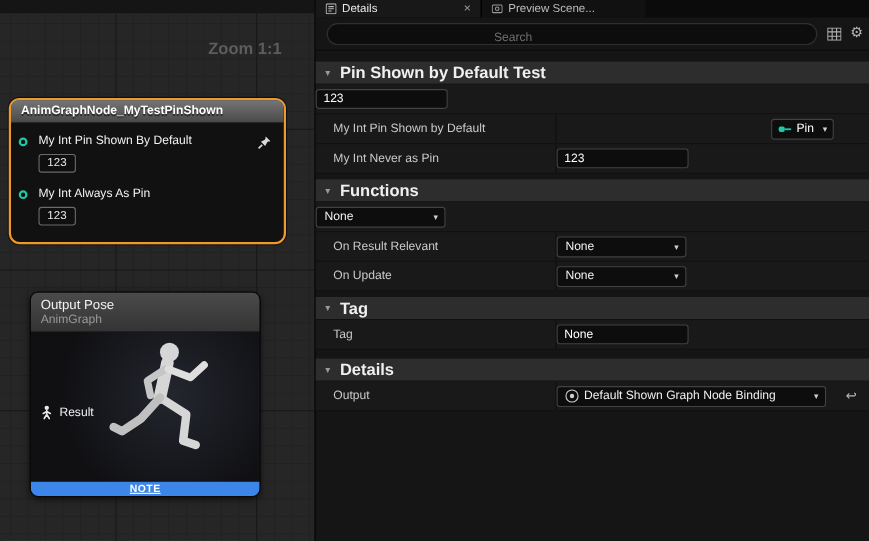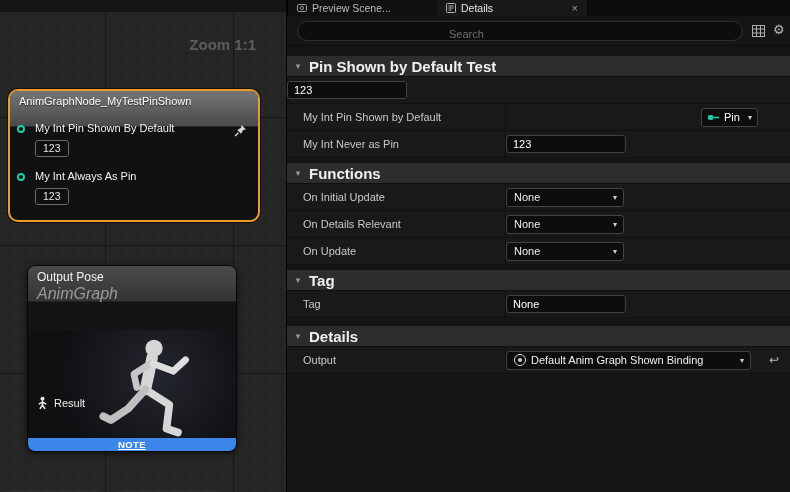--- a/index.html
+++ b/index.html
@@ -19,43 +19,43 @@
     background-size:128px 128px,128px 128px,16px 16px,16px 16px;
     background-position:-23px -23px,-23px -23px,-7px -7px,-7px -7px;
   }
   .zoom-label { position:absolute; right:30px; top:24px; color:#5d5d5d;
     font-size:15px; font-weight:bold; }
 
   
   .node1 { position:absolute; left:8px; top:77px; width:252px; height:133px;
     border:2px solid #ED9A2D; border-radius:10px; background:rgba(16,16,16,0.93);
     box-shadow:0 0 0 1px rgba(0,0,0,.55); }
-  .node1-header { height:36px; border-radius:7px 7px 0 0;
+  .node1-header { height:21px; border-radius:7px 7px 0 0;
     background:linear-gradient(180deg,#757575,#4a4a4a); color:#fff;
-    font-size:11px; font-weight:normal; line-height:21px; padding-left:9px;
+    font-size:11px; font-weight:bold; line-height:21px; padding-left:9px;
     text-shadow:0 1px 1px rgba(0,0,0,.6); border-bottom:1px solid #2a2a2a;
     white-space:nowrap; overflow:hidden; }
   .pin-circle { position:absolute; left:7px; width:8px; height:8px;
     border:2px solid #1EC9A5; border-radius:50%; }
   .gpin-label { position:absolute; left:25px; font-size:11px; color:#f2f2f2; white-space:nowrap; }
   .gpin-value { position:absolute; left:25px; height:17px; padding:0 7px;
     border:1px solid #6b6b6b; background:#0f0f0f; border-radius:3px;
     color:#e8e8e8; font-size:10.5px; line-height:15px; }
   .promote { position:absolute; right:11px; top:32px; width:13px; height:13px; }
 
   
   .node2 { position:absolute; left:27px; top:253px; width:210px; height:187px;
     background:#141414; border:1px solid #060606; border-radius:8px; overflow:hidden;
     box-shadow:0 2px 6px rgba(0,0,0,.5); }
   .node2-header { height:36px; padding:4px 9px 0;
     background:linear-gradient(180deg,#4b4b4b,#343434); border-bottom:1px solid #222; }
   .node2-title { font-size:12px; font-weight:normal; color:#f2f2f2; }
-  .node2-sub { font-size:16px; font-style:italic; color:#9a9a9a; margin-top:1px; }
+  .node2-sub { font-size:11px; color:#9a9a9a; margin-top:1px; }
   .node2-body { position:absolute; top:36px; bottom:13px; left:0; right:0;
-    background:radial-gradient(circle at 62% 42%, #23262e 0%, #101013 68%);margin-top:28px; }
+    background:radial-gradient(circle at 62% 42%, #23262e 0%, #101013 68%); }
   .mannequin { position:absolute; right:6px; top:2px; width:150px; height:134px; }
   .result-row { position:absolute; left:9px; top:66px; display:flex;
     align-items:center; gap:6px; color:#f0f0f0; font-size:11px; }
   .note-bar { position:absolute; bottom:0; left:0; right:0; height:13px;
     background:#3C85E9; text-align:center; font-size:9.5px; font-weight:bold;
     color:#fff; line-height:13px; letter-spacing:.4px;text-decoration:underline; }
 
   .pnode { position:absolute; top:479px; height:13px; background:#101010;
     border:1px solid #2e2e2e; border-bottom:none; border-radius:6px 6px 0 0; }
   .pnodeA { left:0; width:106px; }
@@ -163,34 +163,34 @@
       <div class="note-bar">NOTE</div>
     </div>
 
     <div class="pnode pnodeA"></div>
     <div class="pnode pnodeB"></div>
   </div>
 
   <div class="panel">
 
     <div class="tabbar">
+      <div class="tab active">
+        <svg width="10" height="10" viewBox="0 0 10 10">
+          <rect x="0.5" y="0.5" width="9" height="9" rx="1" fill="none" stroke="#b9b9b9"></rect>
+          <path d="M2.5 3h5M2.5 5h5M2.5 7h3" stroke="#b9b9b9" stroke-width="1"></path>
+        </svg>
+        <span>Details</span>
+        <span class="closex">×</span>
+      </div>
       <div class="tab inactive">
         <svg width="10" height="10" viewBox="0 0 10 10">
           <rect x="0.5" y="1.5" width="9" height="7" rx="1" fill="none" stroke="#9a9a9a"></rect>
           <circle cx="5" cy="5" r="1.6" fill="none" stroke="#9a9a9a"></circle>
         </svg>
         <span>Preview Scene...</span>
-      </div>
-      <div class="tab active">
-        <svg width="10" height="10" viewBox="0 0 10 10">
-          <rect x="0.5" y="0.5" width="9" height="9" rx="1" fill="none" stroke="#b9b9b9"></rect>
-          <path d="M2.5 3h5M2.5 5h5M2.5 7h3" stroke="#b9b9b9" stroke-width="1"></path>
-        </svg>
-        <span>Details</span>
-        <span class="closex">×</span>
       </div>
     </div>
 
     <div class="search-row">
       <div class="search-box">
         <svg width="11" height="11" viewBox="0 0 12 12">
           <circle cx="5" cy="5" r="3.4" fill="none" stroke="#8f8f8f" stroke-width="1.4"></circle>
           <path d="M7.6 7.6 L11 11" stroke="#8f8f8f" stroke-width="1.4"></path>
         </svg>
         <input class="search-input" placeholder="Search" style="">
@@ -235,30 +235,29 @@
             <span>123</span>
           </div>
         </div>
       </div>
 
       <div class="sec-header mt5">
         <span class="sec-chev">▾</span>
         <span class="sec-title">Functions</span>
       </div>
       <div class="prow">
-        <div class="prow-label">On Initial Update</div>
         <div class="prow-value">
           <div class="dd">
             <span>None</span>
             <span class="dd-chev">▾</span>
           </div>
         </div>
       </div>
       <div class="prow">
-        <div class="prow-label">On Details Relevant</div>
+        <div class="prow-label">On Result Relevant</div>
         <div class="prow-value">
           <div class="dd">
             <span>None</span>
             <span class="dd-chev">▾</span>
           </div>
         </div>
       </div>
       <div class="prow">
         <div class="prow-label">On Update</div>
         <div class="prow-value">
@@ -286,21 +285,21 @@
         <span class="sec-chev">▾</span>
         <span class="sec-title">Details</span>
       </div>
       <div class="prow">
         <div class="prow-label">Output</div>
         <div class="prow-value">
           <div class="dd binding-dd">
             <span class="bind-icon">
                 <i></i>
               </span>
-            <span>Default Anim Graph Shown Binding</span>
+            <span>Default Shown Graph Node Binding</span>
             <span class="dd-chev">▾</span>
           </div>
           <span class="reset-icon">↩</span>
         </div>
       </div>
 
     </div>
   </div>
 </div>
 

